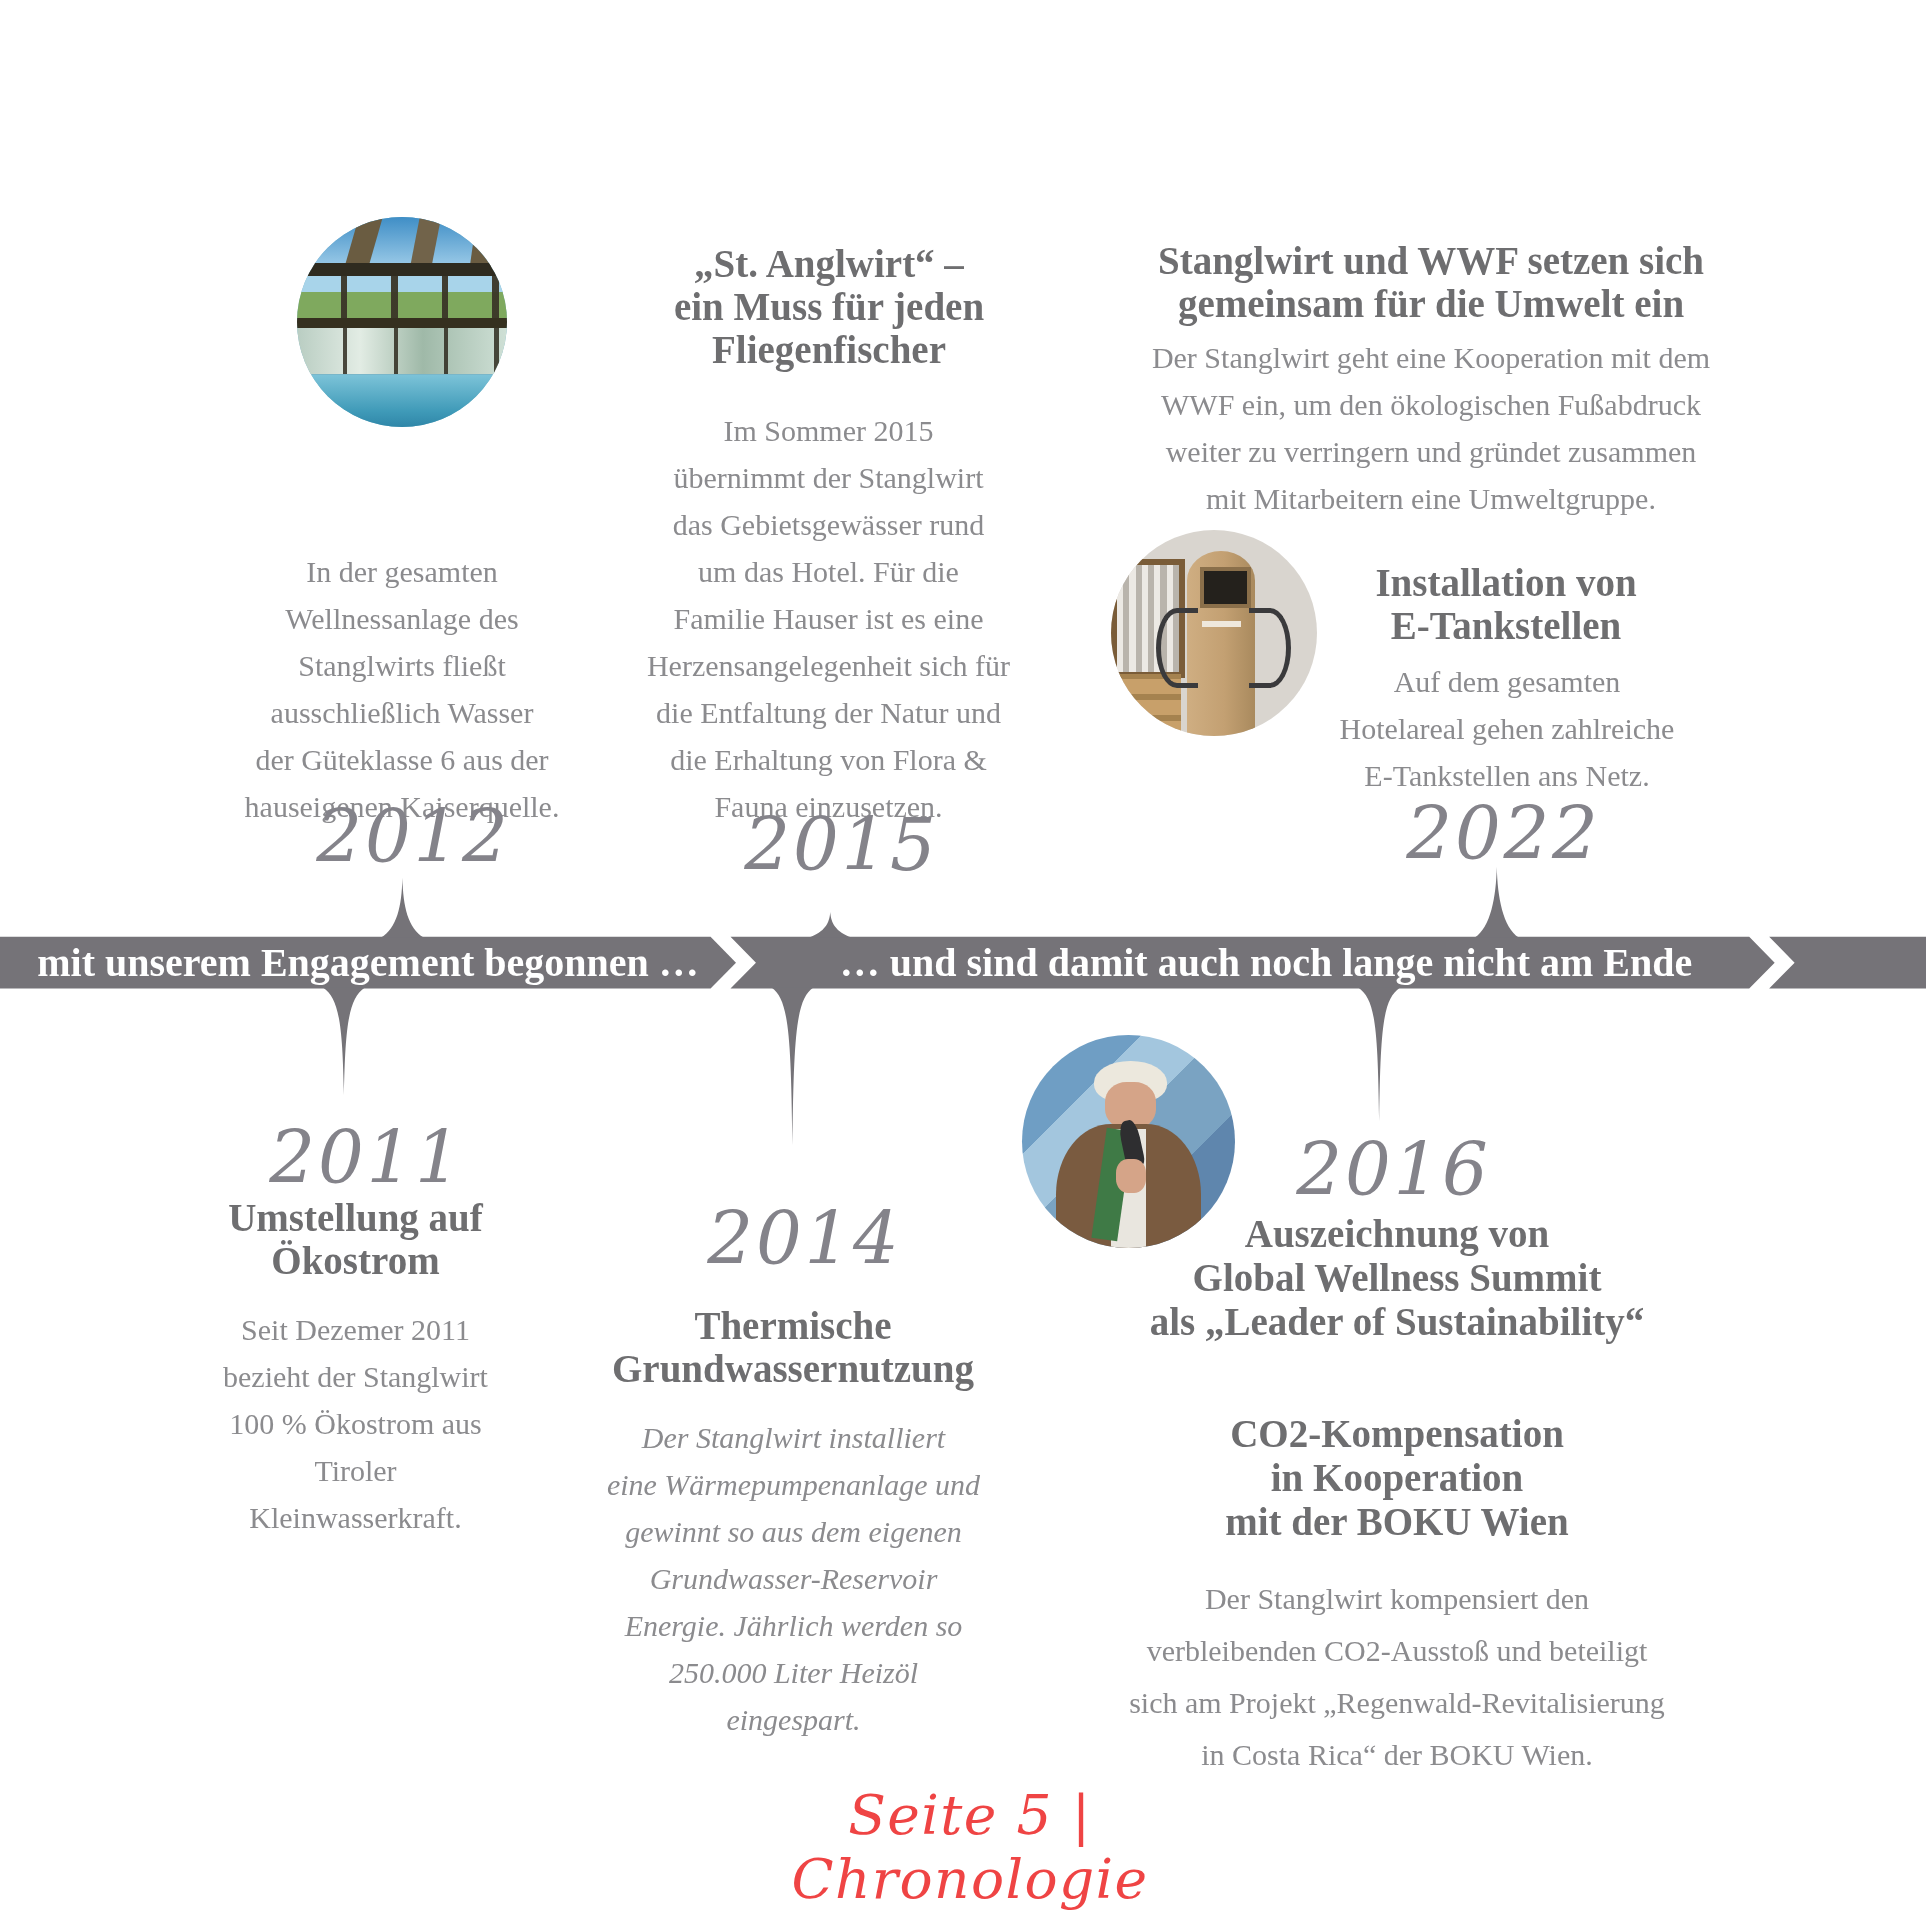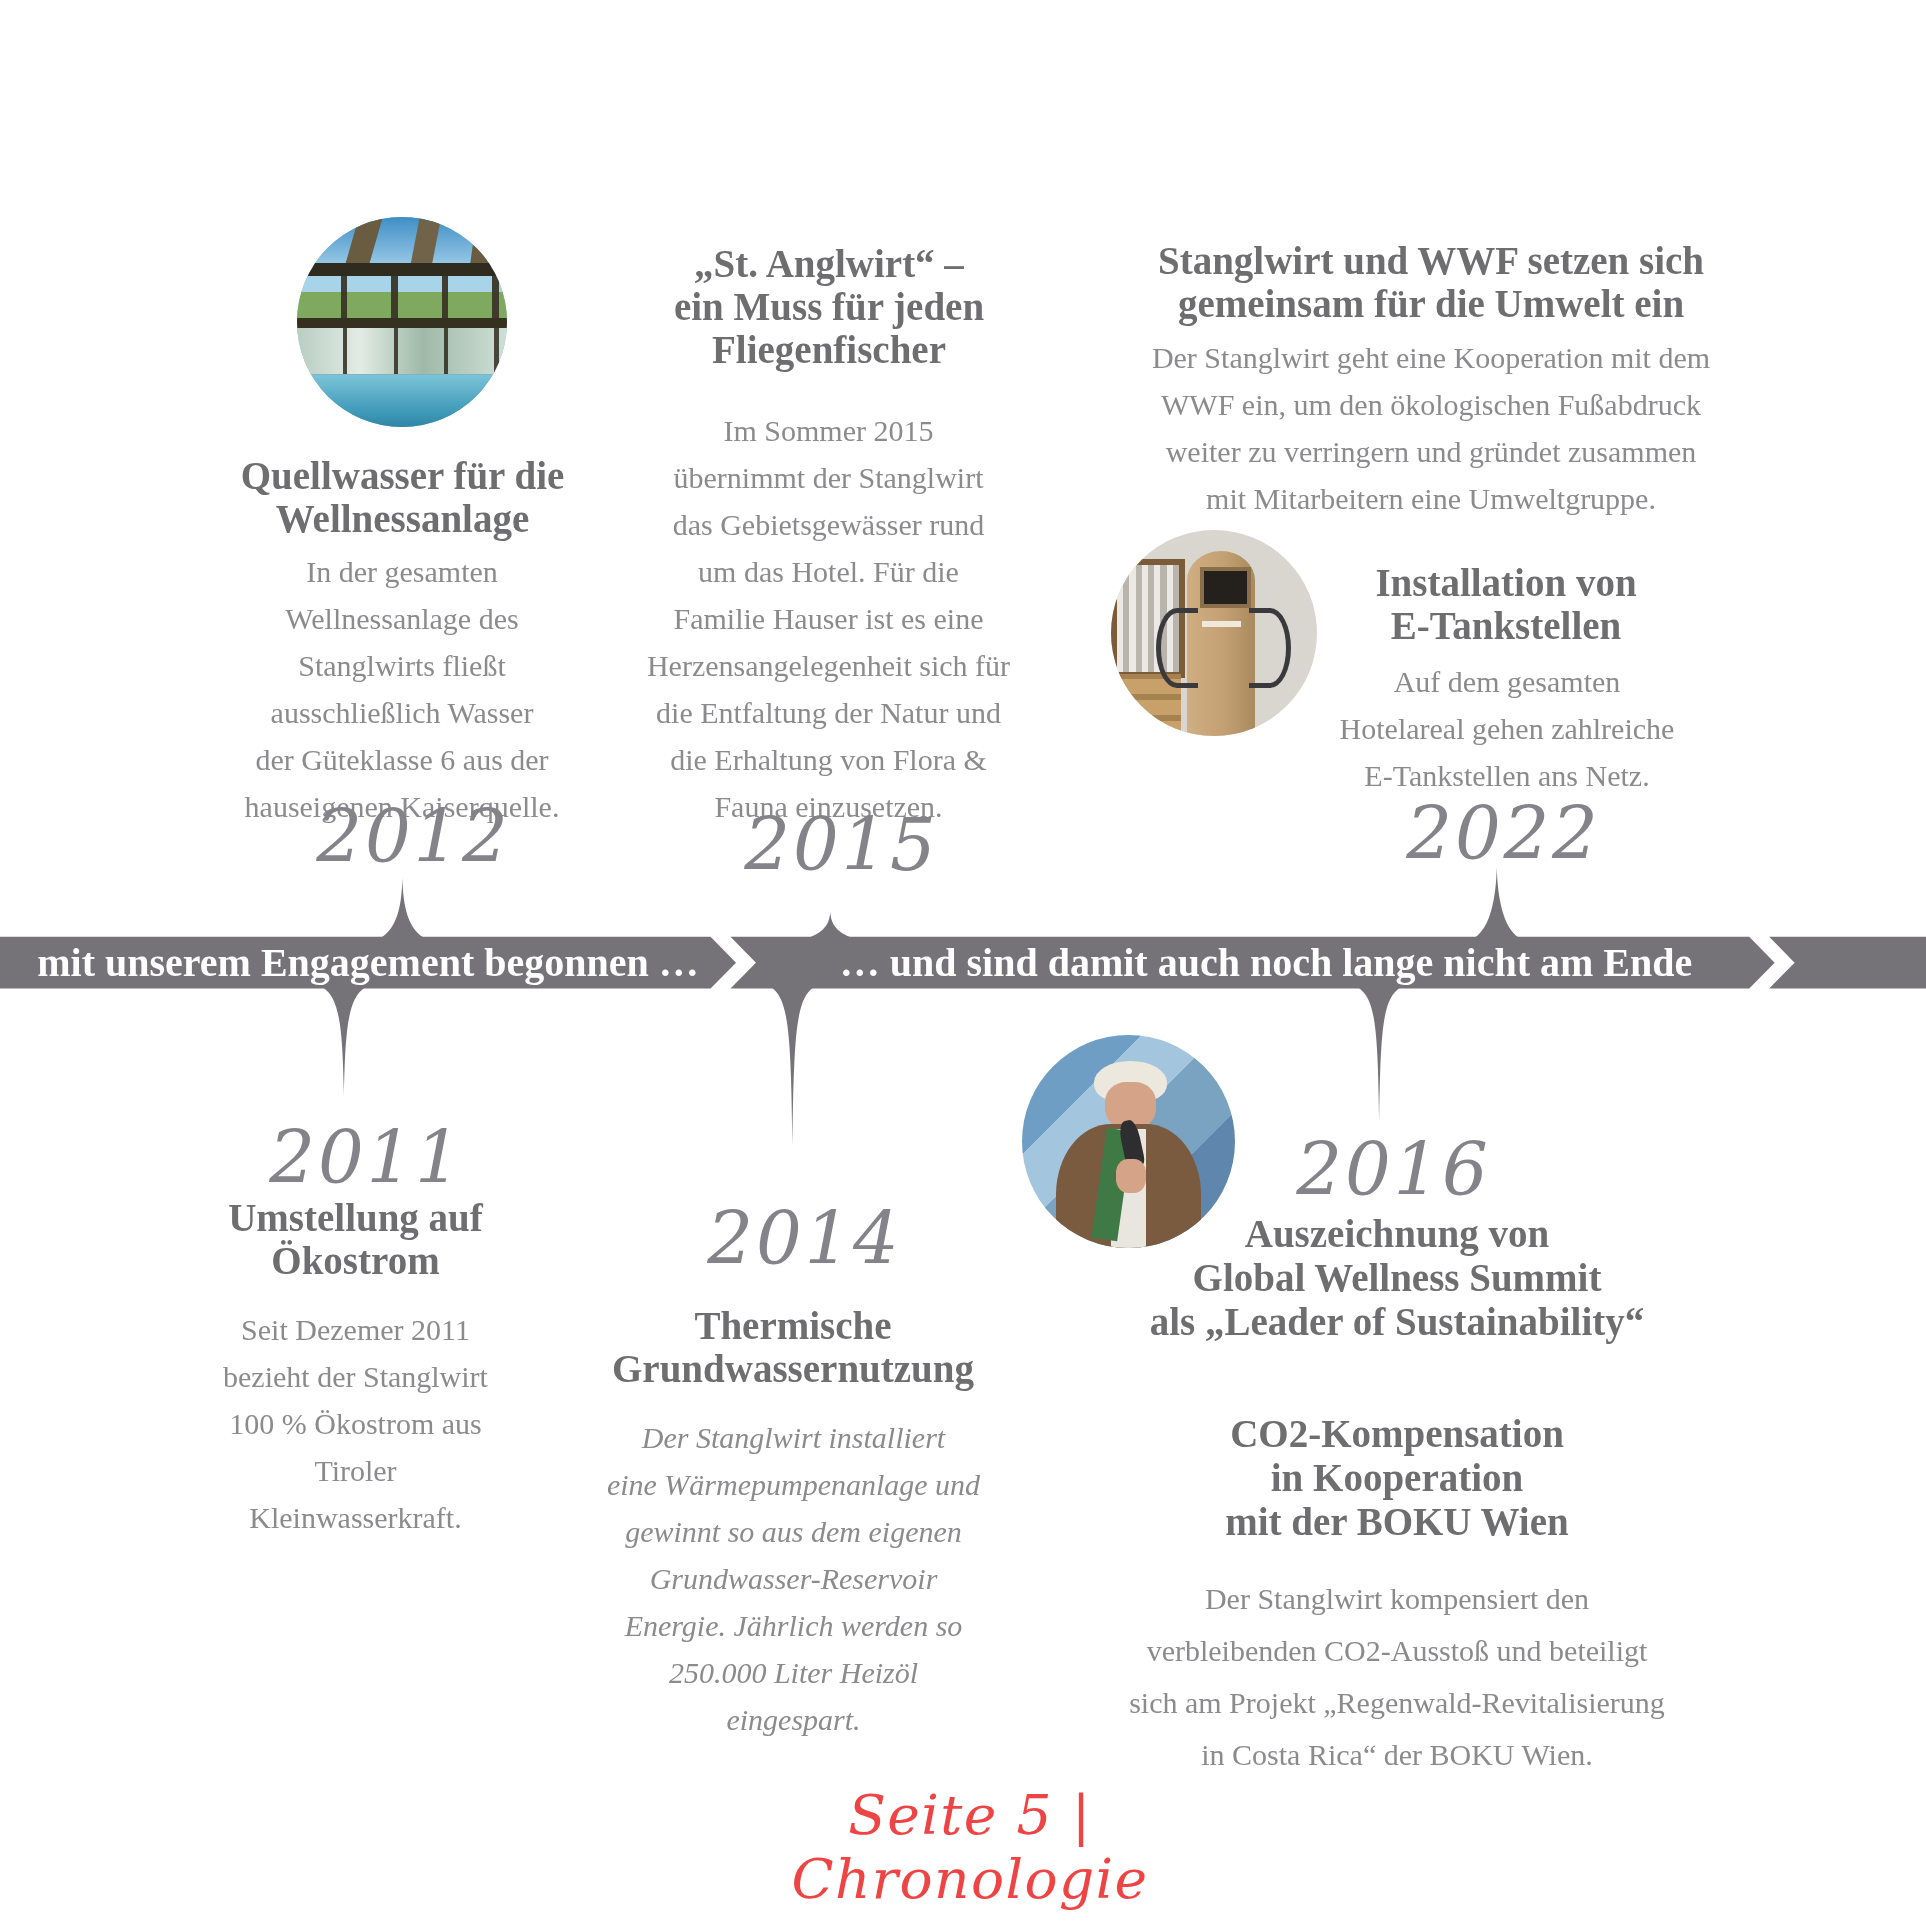--- a/index.html
+++ b/index.html
@@ -62,22 +62,20 @@
     <div style="left:0;top:22%;width:100%;height:6%;background:#2f2b1f;"></div>
     <div style="left:0;top:28%;width:100%;height:20%;background:
       repeating-linear-gradient(90deg, rgba(58,53,39,0) 0 21%, rgba(58,53,39,0.95) 21% 24%),
       linear-gradient(180deg,#a8d4ea 0 38%, #7fa95e 38% 100%);"></div>
     <div style="left:0;top:48%;width:100%;height:5%;background:#35301f;"></div>
     <div style="left:0;top:53%;width:100%;height:22%;background:
       repeating-linear-gradient(90deg, rgba(47,43,31,0) 0 22%, rgba(47,43,31,0.85) 22% 24%),
       linear-gradient(90deg,#b9cdc2,#e2ece4 30%,#9fb9a8 60%,#cfe0d6);"></div>
     <div style="left:0;top:75%;width:100%;height:25%;background:linear-gradient(180deg,#7cc3d8,#3f9ab8 70%,#2f86a8);"></div>
   </div>
-  <div class="abs col-title lines" style="left:196px;top:454px;width:413px;z-index:3;">Quellwasser für die
-Wellnessanlage</div>
   <div class="abs col-body lines" style="left:175px;top:548px;width:454px;z-index:3;">In der gesamten
 Wellnessanlage des
 Stanglwirts fließt
 ausschließlich Wasser
 der Güteklasse 6 aus der
 hauseigenen Kaiserquelle.</div>
   <div class="abs year" style="left:265px;top:795px;width:275px;z-index:3;">2012</div>
 
   <div class="abs col-title lines" style="left:595px;top:242px;width:468px;z-index:3;">„St. Anglwirt“ –
 ein Muss für jeden

